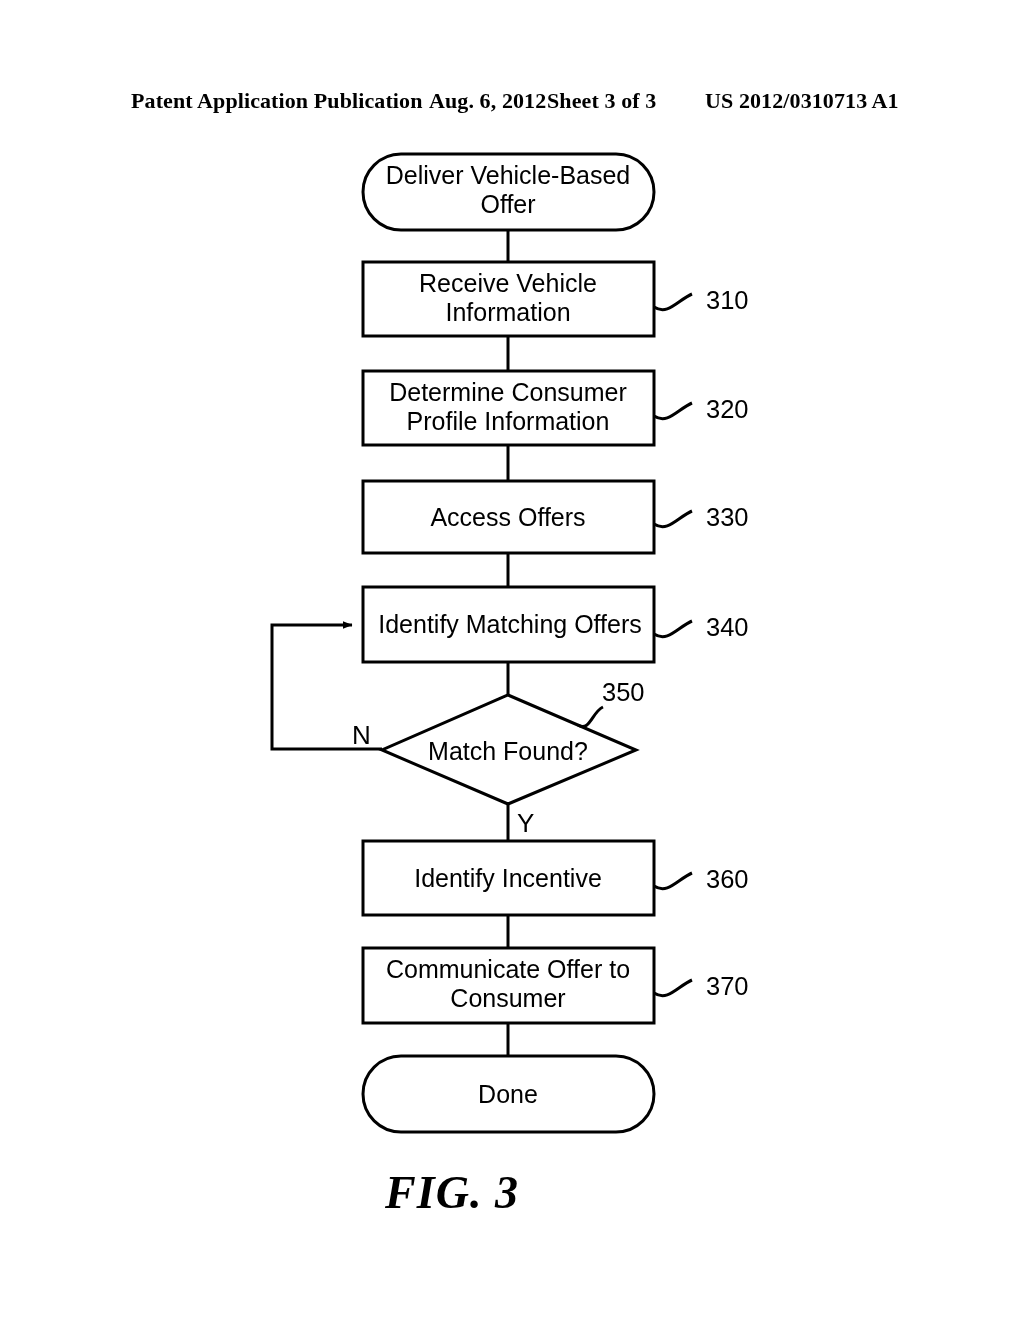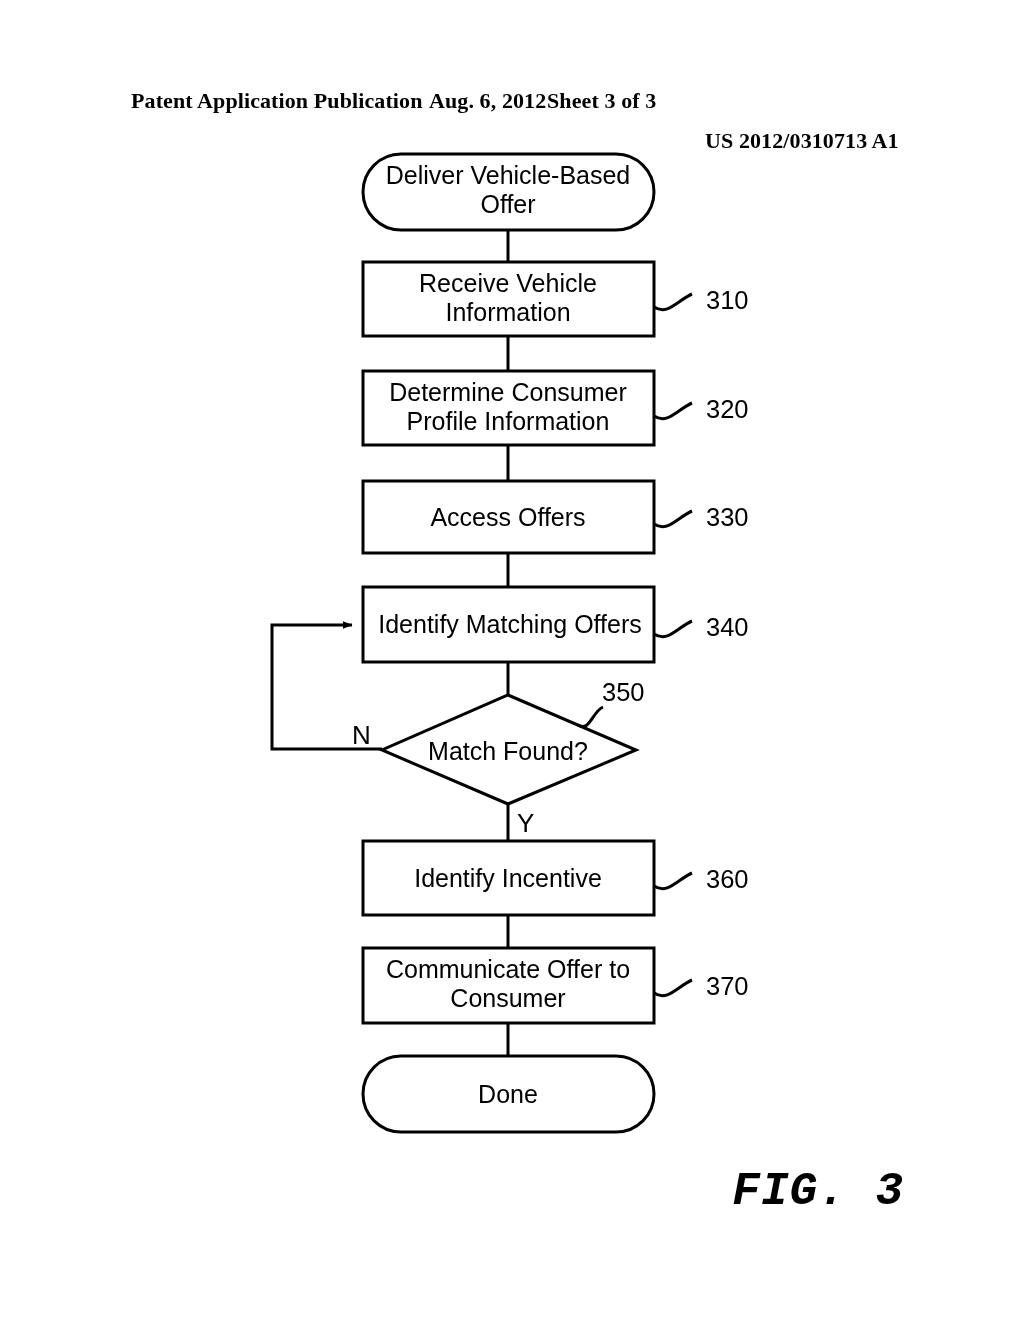--- a/index.html
+++ b/index.html
@@ -40,21 +40,20 @@
     position: absolute;
     left: 429px;
   }
   #patent-header .hdr-sheet {
     position: absolute;
     left: 547px;
   }
   #patent-header .hdr-num {
     position: absolute;
     left: 705px;
-    margin-top: 40px;
   }
 
   
   #figure-canvas {
     position: absolute;
     top: 4px;
     left: 0;
     width: 1024px;
     height: 1320px;
   }
@@ -78,22 +77,22 @@
     font-size: 26px;
     fill: #000000;
   }
 
   
   #figure-caption {
     position: absolute;
     top: 1166px;
     left: 0;
     width: 904px;
-    text-align: right;
-    font-family: Liberation Mono, monospace;
+    text-align: center;
+    font-family: Liberation Serif, serif;
     font-style: italic;
     font-weight: bold;
     font-size: 46px;
     letter-spacing: 1px;
   }
 </style>
 </head>
 <body>
 
 <div id="patent-header">

